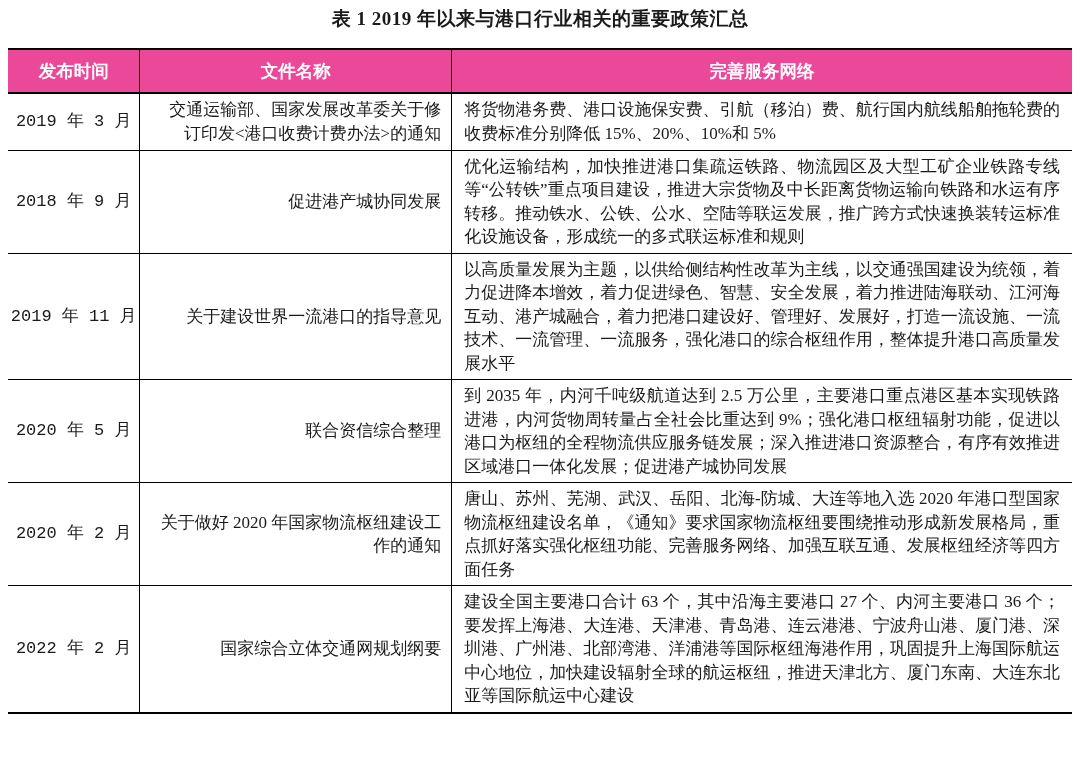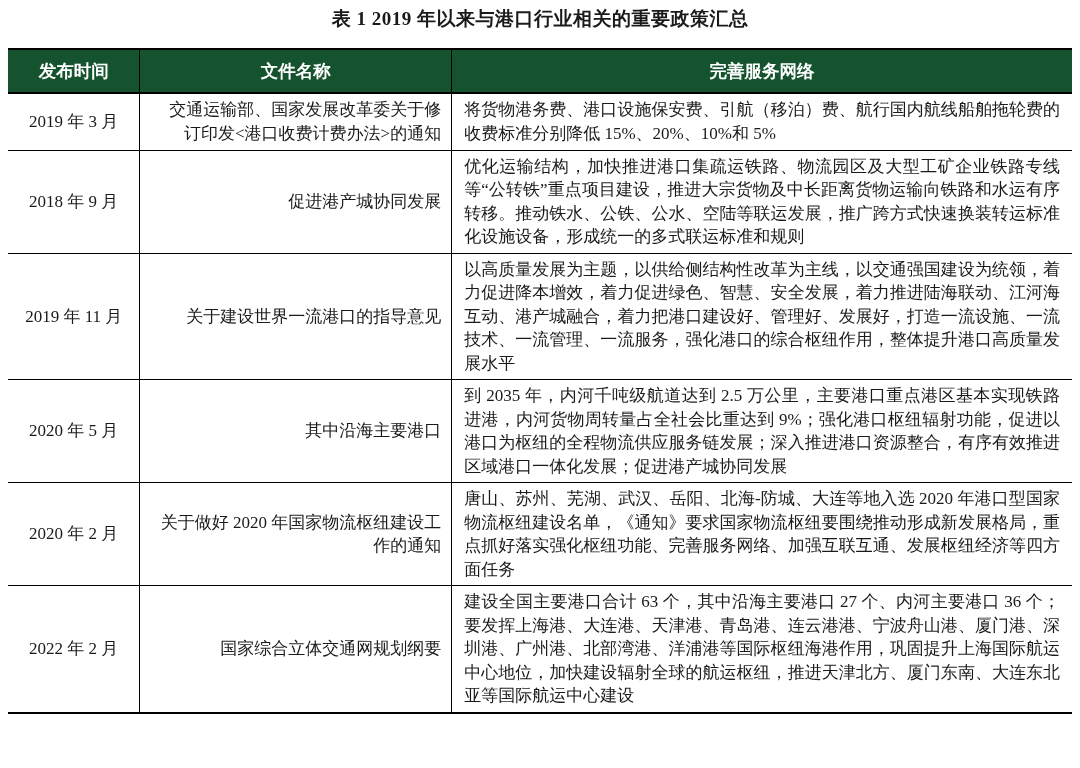--- a/index.html
+++ b/index.html
@@ -27,40 +27,40 @@
     width: 100%;
     border-collapse: collapse;
     table-layout: fixed;
     border-top: 2.5px solid #000;
     border-bottom: 2.5px solid #000;
   }
   col.c1 { width: 12.4%; }
   col.c2 { width: 29.3%; }
   col.c3 { width: 58.3%; }
   thead th {
-    background: #14532d;
+    background: #ec4899;
     color: #ffffff;
     font-weight: bold;
     font-size: 17.5px;
     text-align: center;
     height: 44px;
     border-bottom: 2px solid #000;
     font-family: "Liberation Sans", "DejaVu Sans", sans-serif;
   }
   thead th:nth-child(1), tbody td:nth-child(1) { border-right: 1.5px solid #000; }
   thead th:nth-child(2), tbody td:nth-child(2) { border-right: 1.5px solid #000; }
   tbody td {
     font-size: 17px;
     line-height: 23.5px;
     vertical-align: middle;
     padding: 4px 8px;
     border-bottom: 1.5px solid #000;
   }
   tbody tr:last-child td { border-bottom: none; }
-  td.cell-date { text-align: center; padding: 16px 2px; }
+  td.cell-date { text-align: center; padding: 16px 2px; font-family: Liberation Mono, monospace; }
   td.cell-doc  { text-align: right; padding-left: 12px; padding-right: 10px; }
   td.cell-content { text-align: justify; text-justify: inter-ideograph; padding-left: 12px; padding-right: 12px; }
   .source {
     margin-top: 11px;
     padding-left: 20px;
     font-size: 15.5px;
     font-weight: bold;
     letter-spacing: 1px;
   }
 </style>
@@ -95,21 +95,21 @@
         <td class="cell-doc">促进港产城协同发展</td>
         <td class="cell-content">优化运输结构，加快推进港口集疏运铁路、物流园区及大型工矿企业铁路专线等“公转铁”重点项目建设，推进大宗货物及中长距离货物运输向铁路和水运有序转移。推动铁水、公铁、公水、空陆等联运发展，推广跨方式快速换装转运标准化设施设备，形成统一的多式联运标准和规则</td>
       </tr>
       <tr>
         <td class="cell-date">2019 年 11 月</td>
         <td class="cell-doc">关于建设世界一流港口的指导意见</td>
         <td class="cell-content">以高质量发展为主题，以供给侧结构性改革为主线，以交通强国建设为统领，着力促进降本增效，着力促进绿色、智慧、安全发展，着力推进陆海联动、江河海互动、港产城融合，着力把港口建设好、管理好、发展好，打造一流设施、一流技术、一流管理、一流服务，强化港口的综合枢纽作用，整体提升港口高质量发展水平</td>
       </tr>
       <tr>
         <td class="cell-date">2020 年 5 月</td>
-        <td class="cell-doc">其中沿海主要港口</td>
+        <td class="cell-doc">联合资信综合整理</td>
         <td class="cell-content">到 2035 年，内河千吨级航道达到 2.5 万公里，主要港口重点港区基本实现铁路进港，内河货物周转量占全社会比重达到 9%；强化港口枢纽辐射功能，促进以港口为枢纽的全程物流供应服务链发展；深入推进港口资源整合，有序有效推进区域港口一体化发展；促进港产城协同发展</td>
       </tr>
       <tr>
         <td class="cell-date">2020 年 2 月</td>
         <td class="cell-doc">关于做好 2020 年国家物流枢纽建设工作的通知</td>
         <td class="cell-content">唐山、苏州、芜湖、武汉、岳阳、北海-防城、大连等地入选 2020 年港口型国家物流枢纽建设名单，《通知》要求国家物流枢纽要围绕推动形成新发展格局，重点抓好落实强化枢纽功能、完善服务网络、加强互联互通、发展枢纽经济等四方面任务</td>
       </tr>
       <tr>
         <td class="cell-date">2022 年 2 月</td>
         <td class="cell-doc">国家综合立体交通网规划纲要</td>

